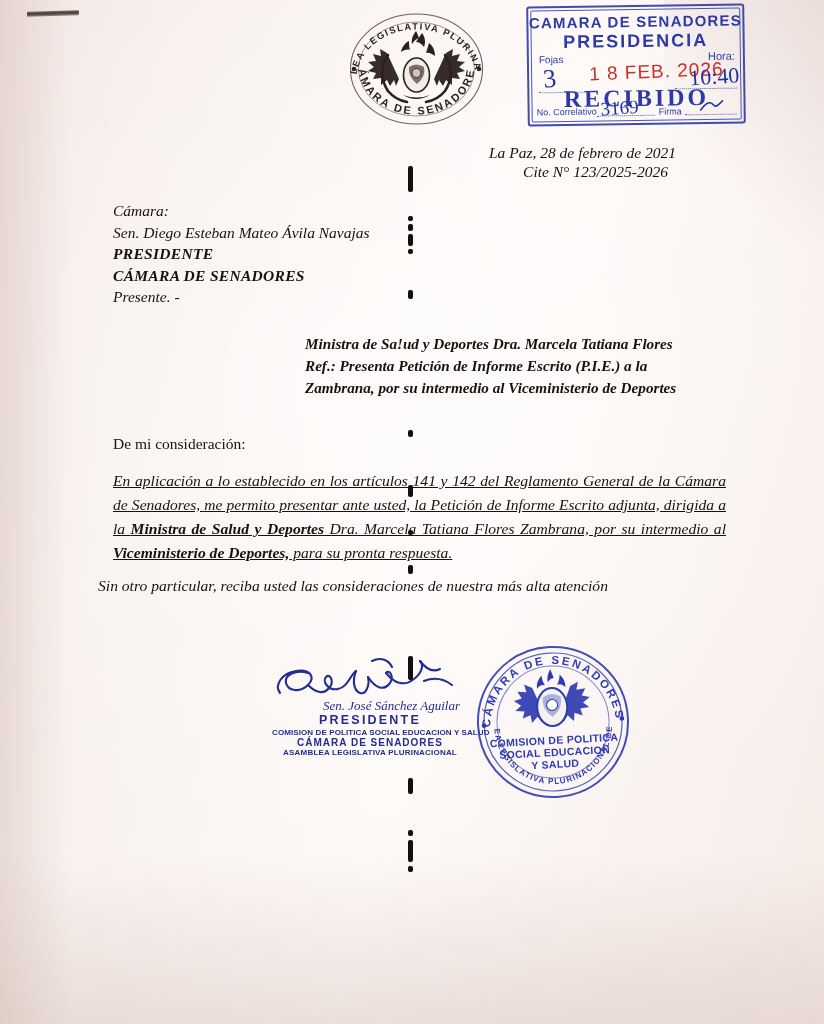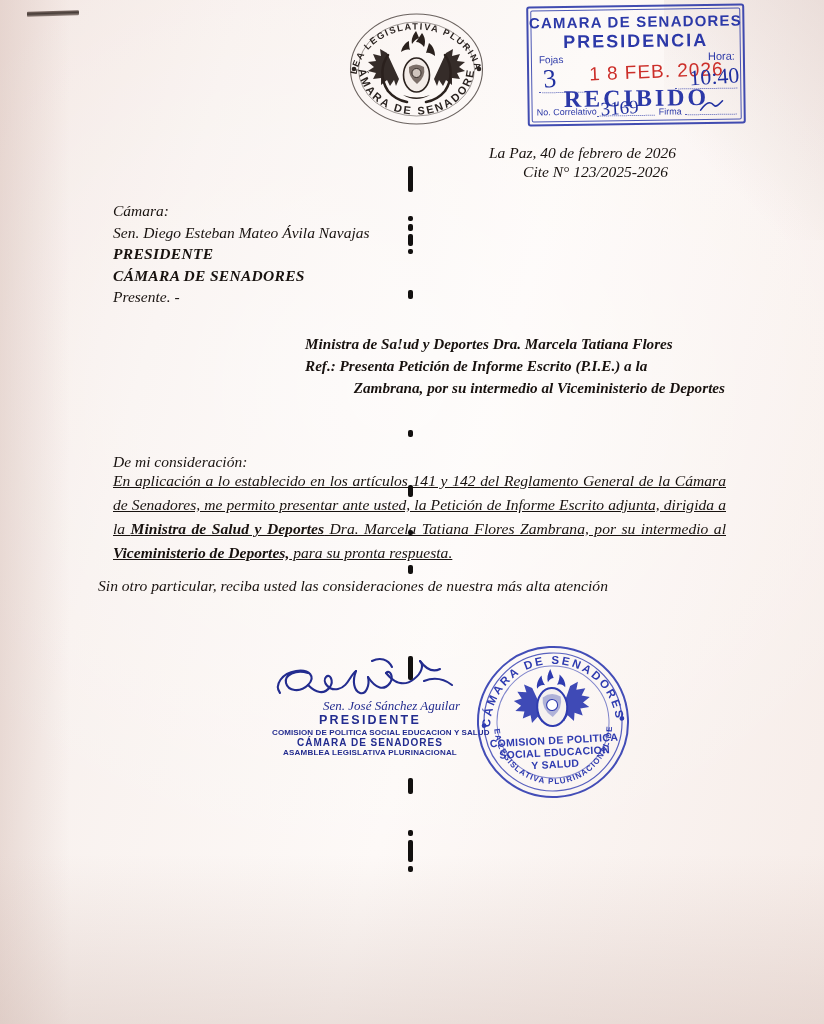--- a/index.html
+++ b/index.html
@@ -191,27 +191,26 @@
   .refblock {
     position: absolute;
     left: 305px; top: 333px;
     width: 420px;
     font-weight: 700;
     font-style: italic;
     font-size: 15.2px;
     line-height: 22px;
     text-align: justify;
   }
-  .refblock .last { text-align: right; }
+  .refblock .last { text-align: left; }
 
   
   .salutation {
     position: absolute;
-    left: 113px; top: 453px;
-    font-style: italic;
+    left: 113px; top: 435px;
     font-size: 15.5px;
   }
   .para1 {
     position: absolute;
     left: 113px; top: 469px;
     width: 613px;
     font-style: italic;
     font-size: 15.6px;
     line-height: 24px;
     text-align: justify;
@@ -389,21 +388,21 @@
       <span class="dotline" style="left:148px; top:11px; width:52px;"></span>
       <span class="stamp-firma-mark">
         <svg viewBox="0 0 26 14" xmlns="http://www.w3.org/2000/svg">
           <path d="M2 11 C8 3 12 2 15 6 C17 9 20 6 24 2" fill="none" stroke="#2030a0" stroke-width="1.6" stroke-linecap="round"></path>
         </svg>
       </span>
     </div>
   </div>
 
   <div class="dateline">
-    <div>La Paz, 40 de febrero de 2026</div>
+    <div>La Paz, 28 de febrero de 2021</div>
     <div class="l2">Cite N° 123/2025-2026</div>
   </div>
 
   <div class="addressee">
     <div>Cámara:</div>
     <div>Sen. Diego Esteban Mateo Ávila Navajas</div>
     <div class="bold">PRESIDENTE</div>
     <div class="bold">CÁMARA DE SENADORES</div>
     <div>Presente. -</div>
   </div>

